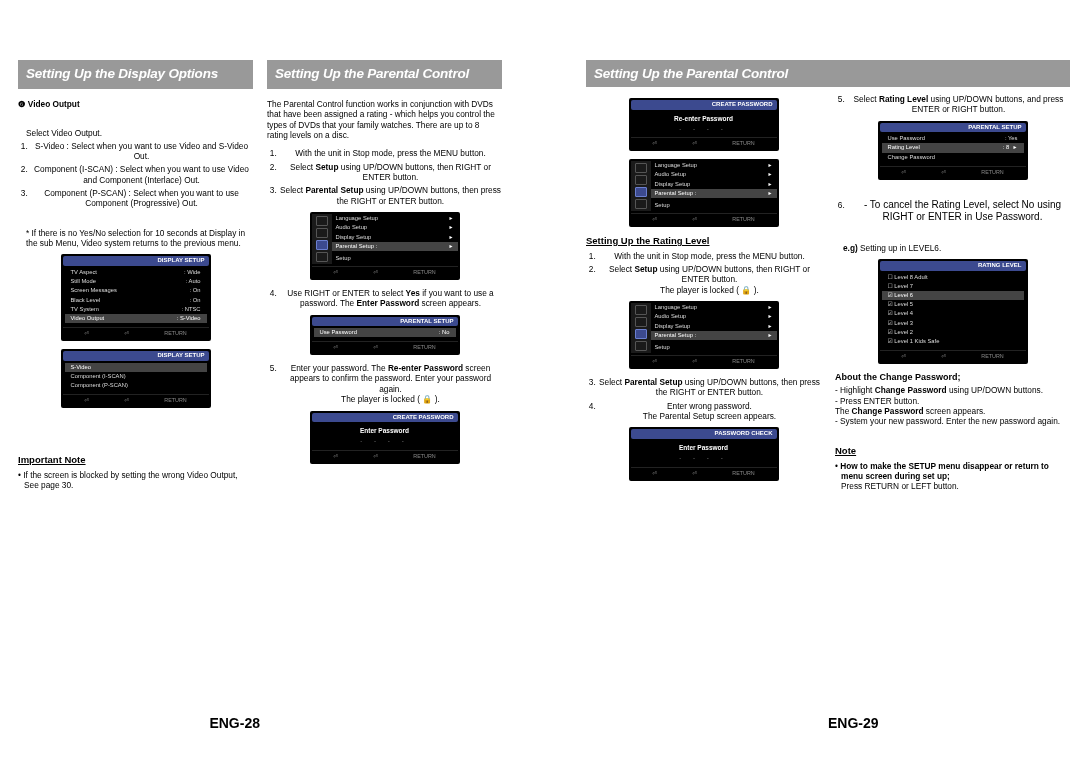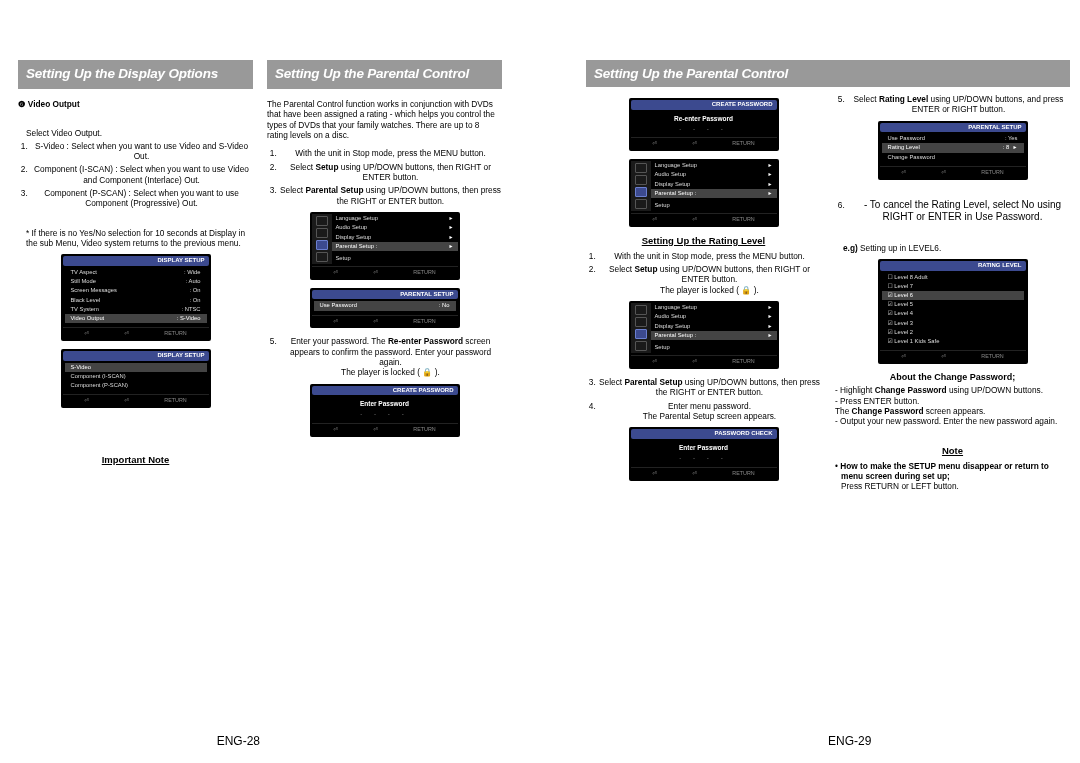--- a/index.html
+++ b/index.html
@@ -40,35 +40,35 @@
     font-size: 13.5px;
     padding: 6px 8px;
     margin-bottom: 10px;
     letter-spacing: -0.2px;
   }
   .section-header.wide {
     position: absolute;
     left: 18px; right: 18px;
     top: 60px;
   }
-  .col h4 { font-size: 9px; font-weight: bold; margin: 6px 0 2px 0; text-align: center; }
+  .col h4 { font-size: 9px; font-weight: bold; margin: 6px 0 2px 0; }
   .col .sub-heading { font-size: 9.5px; font-weight: bold; text-decoration: underline; margin: 8px 0 4px 0; }
   .col p, .col li { font-size: 8.3px; }
   .col ol { padding-left: 12px; margin: 2px 0; }
   .col ol li { margin-bottom: 3px; text-align: center; }
   .col ul { list-style: none; padding-left: 0; }
   .col ul > li { margin-bottom: 3px; padding-left: 6px; text-indent: -6px; }
   .col ul > li::before { content: "• "; }
   .small-indent { padding-left: 8px; margin-top: 19px; }
   .tiny { font-size: 10px; }
   .page-num {
     position: absolute;
-    bottom: 14px;
-    font-weight: normal;
-    font-size: 12px;
+    bottom: 31px;
+    font-weight: bold;
+    font-size: 14px;
   }
   .left .page-num { right: 260px; }
   .right .page-num { left: 260px; text-align: center; }
 
   
   .osd {
     margin: 6px auto 8px auto;
     background: #000;
     width: 150px;
     border-radius: 2px;
@@ -191,20 +191,21 @@
           <div class="osd-footer">
               <span>⏎</span>
               <span>⏎</span>
               <span>RETURN</span>
             </div>
         </div>
 
         <div style="height:30px"></div>
         <h4 class="sub-heading">Important Note</h4>
         <ul>
+          <li>If the screen is blocked by setting the wrong Video Output, See page 30.</li>
         </ul>
       </div>
 
       <div class="col">
         <div class="section-header">Setting Up the Parental Control</div>
 
         <p>The Parental Control function works in conjunction with DVDs that have been assigned a rating - which helps you control the types of DVDs that your family watches. There are up to 8 rating levels on a disc.</p>
         <div style="height:6px"></div>
         <ol>
           <li>With the unit in Stop mode, press the MENU button.</li>
@@ -242,20 +243,23 @@
                 </div>
             </div>
           </div>
           <div class="osd-footer">
               <span>⏎</span>
               <span>⏎</span>
               <span>RETURN</span>
             </div>
         </div>
 
+        <ol start="4">
+          <li><span>Use RIGHT or ENTER to select </span><span class="b">Yes</span><span> if you want to use a password. The </span><span class="b">Enter Password</span><span> screen appears.</span></li>
+        </ol>
 
         <div class="osd">
           <div class="osd-title">PARENTAL SETUP</div>
           <div class="osd-body">
             <div class="osd-row hl">
                 <span>Use Password</span>
                 <span>: No</span>
               </div>
           </div>
           <div class="osd-footer">
@@ -376,21 +380,21 @@
           </div>
           <div class="osd-footer">
               <span>⏎</span>
               <span>⏎</span>
               <span>RETURN</span>
             </div>
         </div>
 
         <ol start="3">
           <li><span>Select </span><span class="b">Parental Setup</span><span> using UP/DOWN buttons, then press the RIGHT or ENTER button.</span></li>
-          <li><span>Enter menu password.</span><br><span>The Parental Setup screen appears.</span></li>
+          <li><span>Enter wrong password.</span><br><span>The Parental Setup screen appears.</span></li>
         </ol>
 
         <div class="osd">
           <div class="osd-title">PASSWORD CHECK</div>
           <div class="osd-center">Enter Password</div>
           <div class="dots">- - - -</div>
           <div class="osd-footer">
               <span>⏎</span>
               <span>⏎</span>
               <span>RETURN</span>
@@ -465,21 +469,21 @@
               <span>⏎</span>
               <span>⏎</span>
               <span>RETURN</span>
             </div>
         </div>
 
         <h4>About the Change Password;</h4>
         <p class="tiny"><span>- Highlight </span><span class="b">Change Password</span><span> using UP/DOWN buttons.</span></p>
         <p class="tiny">- Press ENTER button.</p>
         <p class="tiny"><span>  The </span><span class="b">Change Password</span><span> screen appears.</span></p>
-        <p class="tiny">- Output your new password. Enter the new password again.</p>
+        <p class="tiny">- System your new password. Enter the new password again.</p>
 
         <div style="height:10px"></div>
         <h4 class="sub-heading">Note</h4>
         <ul>
           <li><span class="b">How to make the SETUP menu disappear or return to menu screen during set up;</span><br><span>Press RETURN or LEFT button.</span></li>
         </ul>
       </div>
     </div>
     <div class="page-num">ENG-29</div>
   </div>

